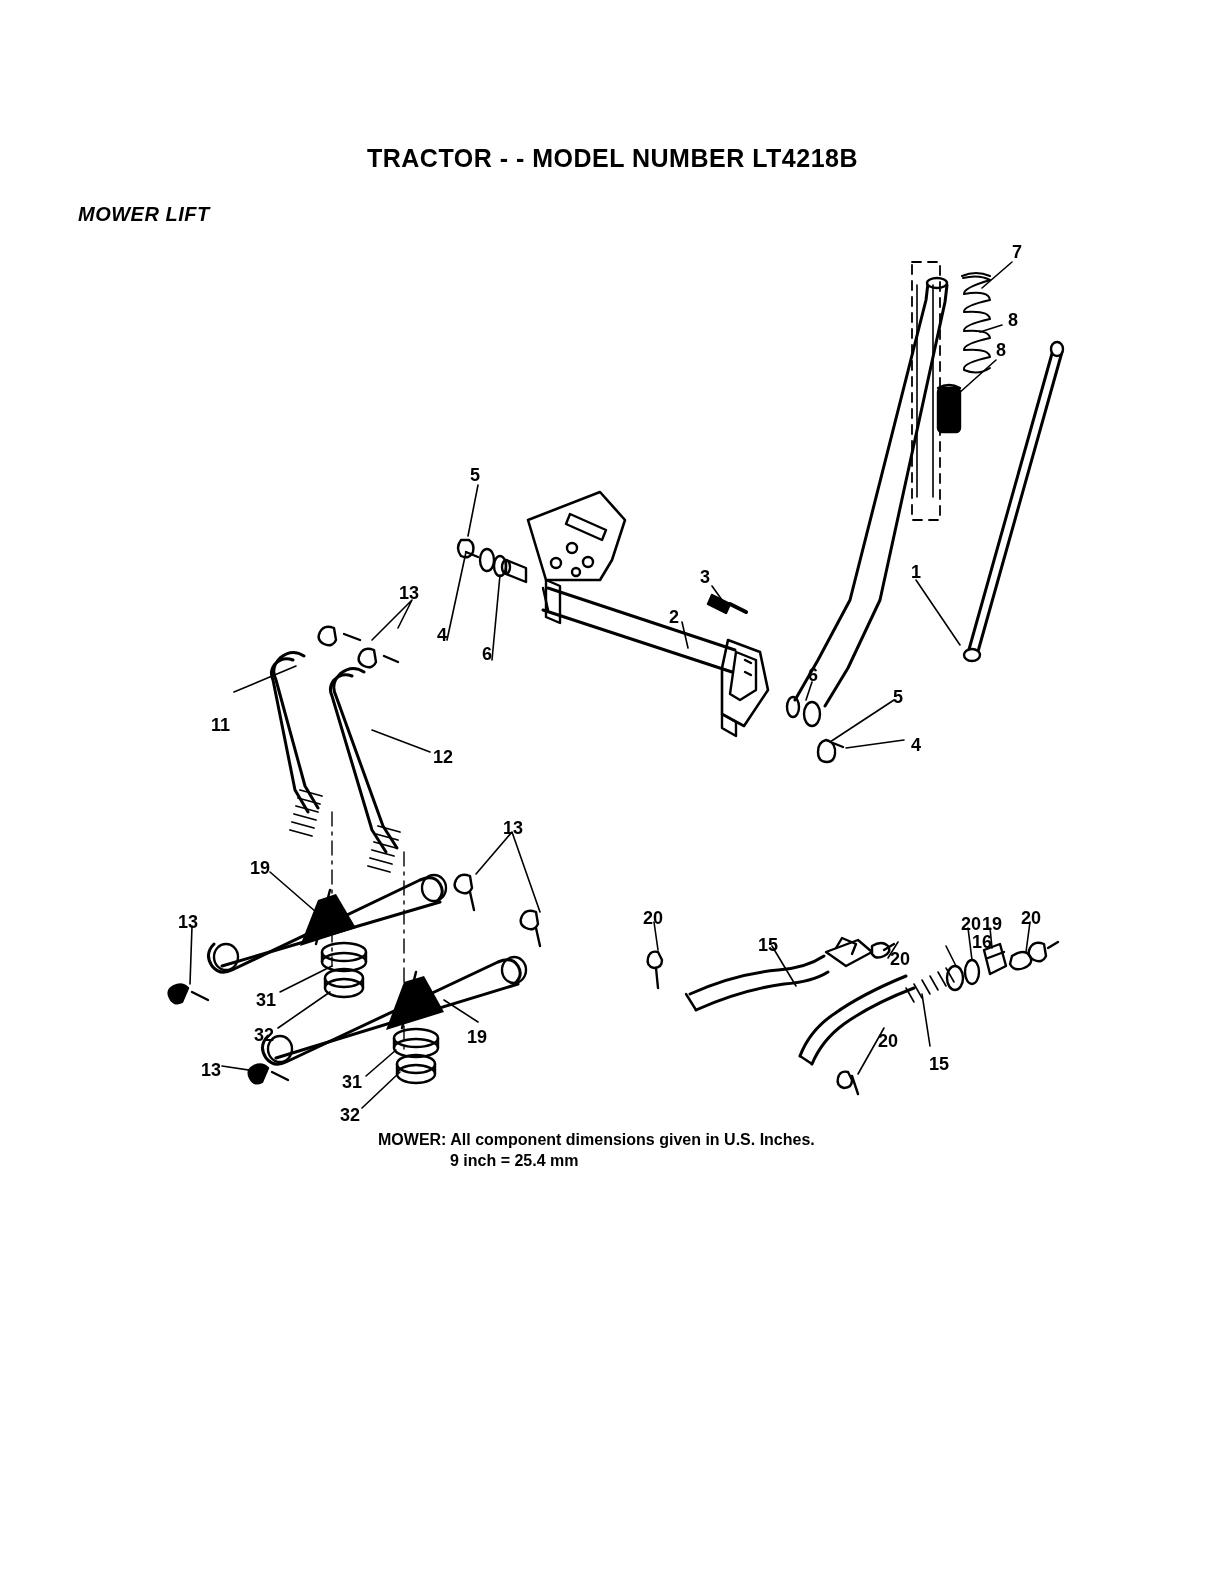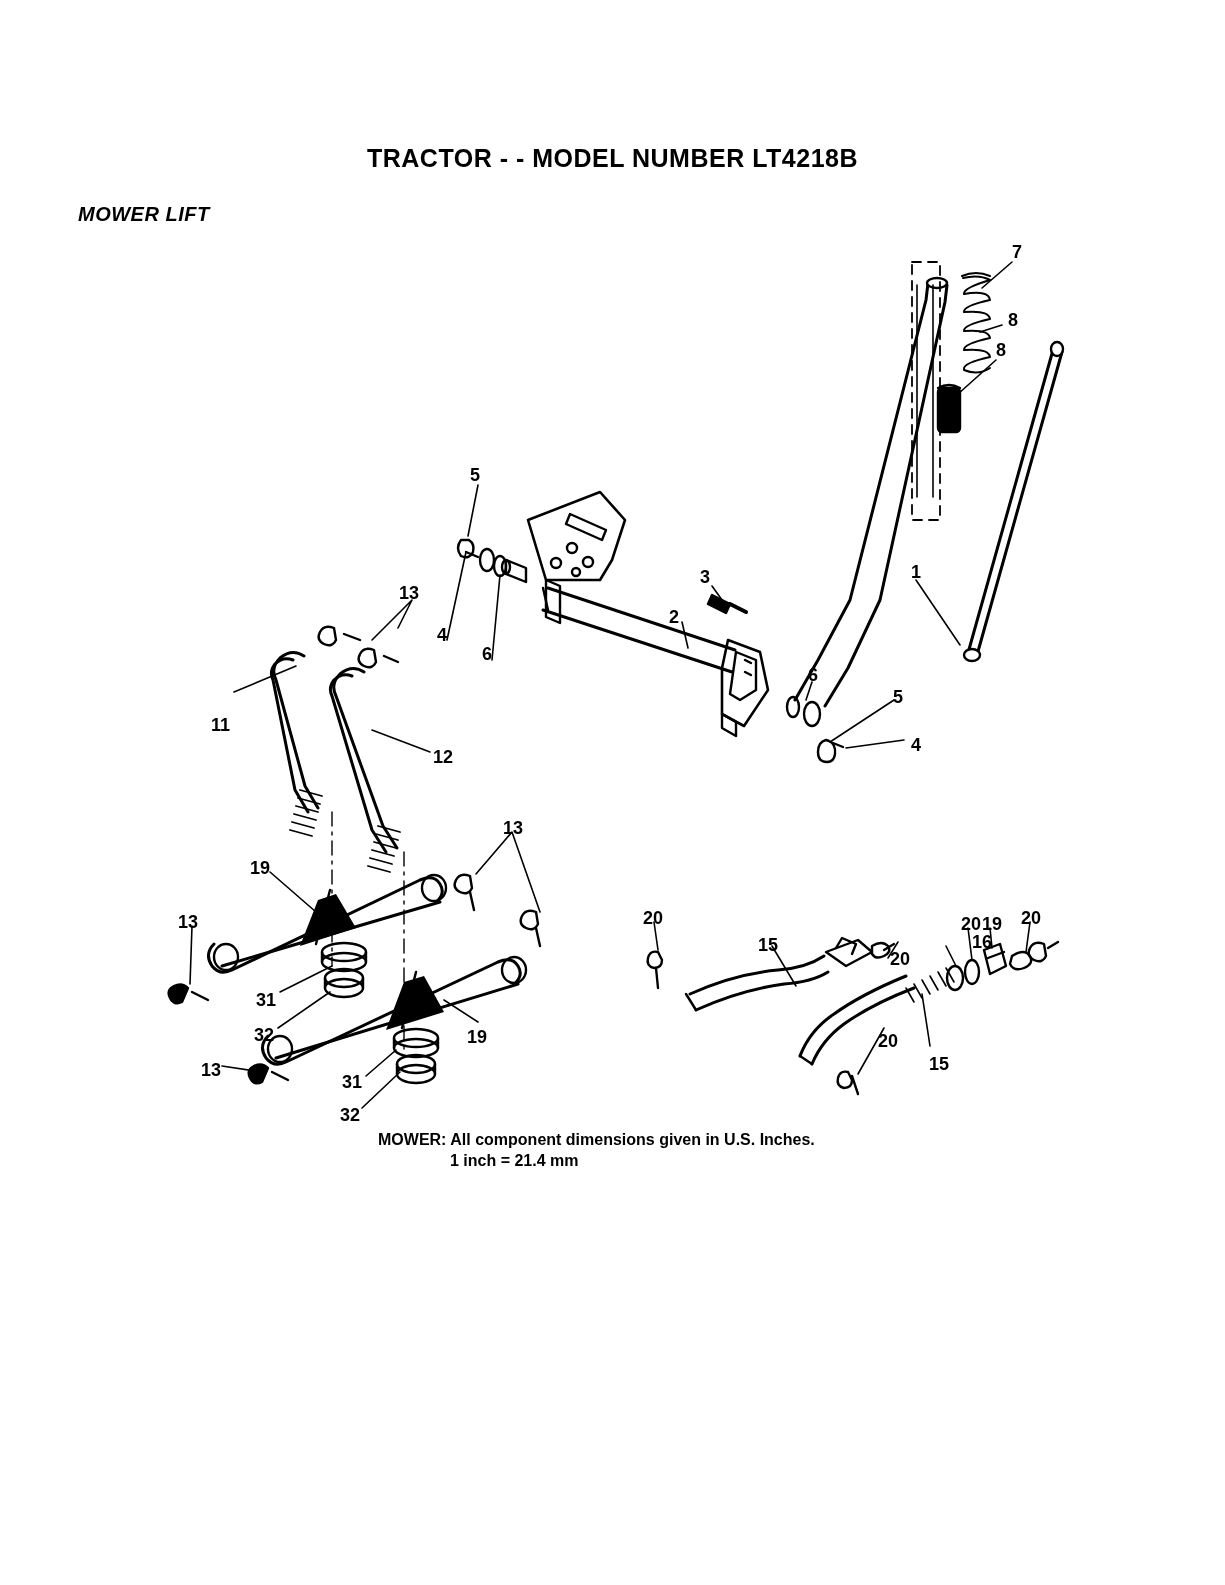--- a/index.html
+++ b/index.html
@@ -284,16 +284,16 @@
   <div class="callout" style="left:254px; top:1026px;">32</div>
   <div class="callout" style="left:467px; top:1028px;">19</div>
   <div class="callout" style="left:878px; top:1032px;">20</div>
   <div class="callout" style="left:929px; top:1055px;">15</div>
   <div class="callout" style="left:201px; top:1061px;">13</div>
   <div class="callout" style="left:342px; top:1073px;">31</div>
   <div class="callout" style="left:340px; top:1106px;">32</div>
 
   <div class="note">
     <span>MOWER:  All component  dimensions given in U.S. Inches.</span>
-    <span class="line2">1 inch = 21.4 mm</span>
+    <span class="line2">9 inch = 25.4 mm</span>
   </div>
 
 </div>
 
 </body></html>

